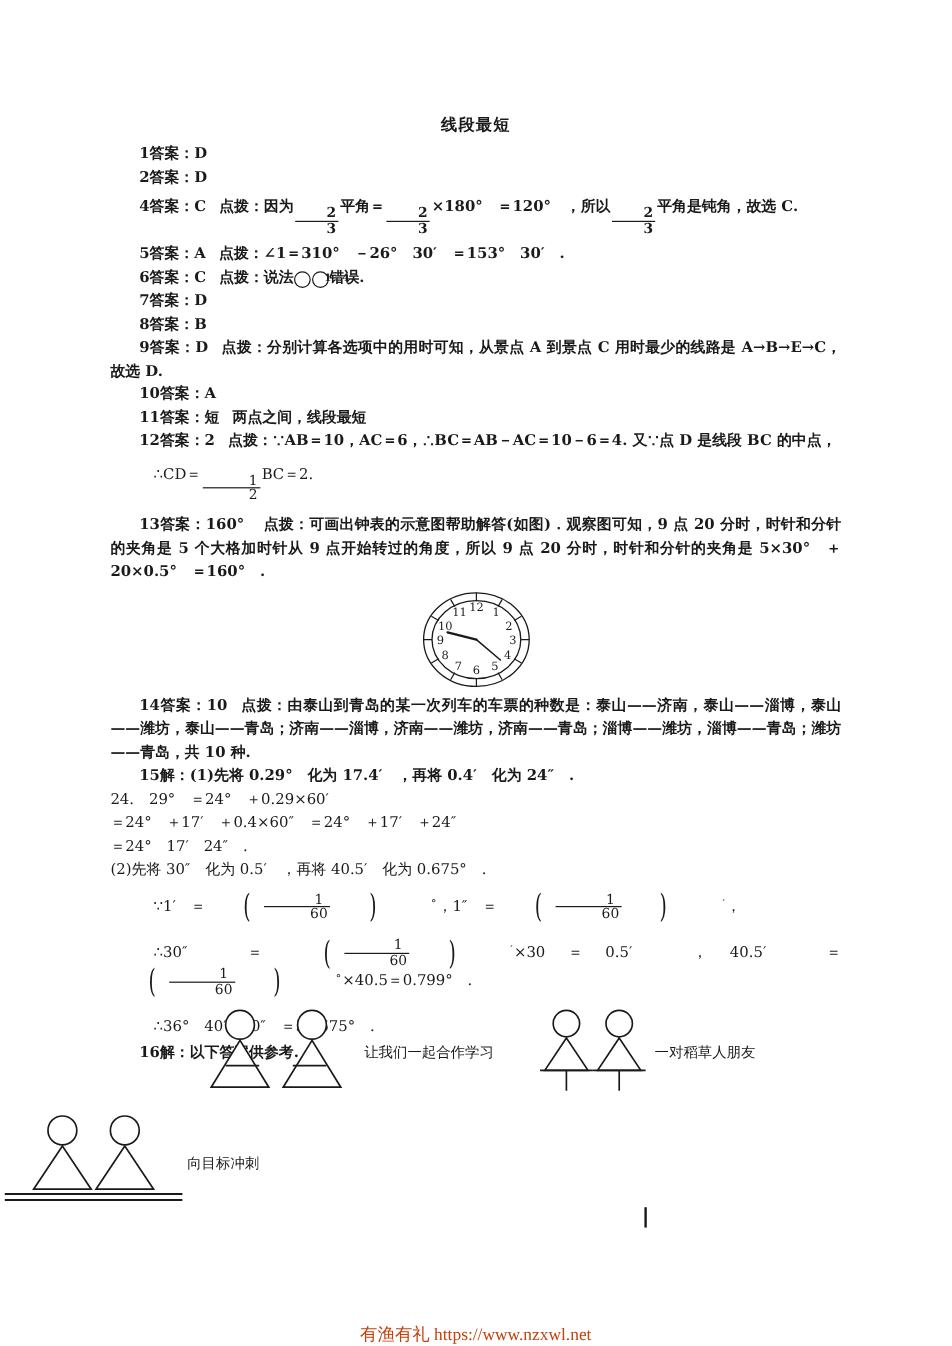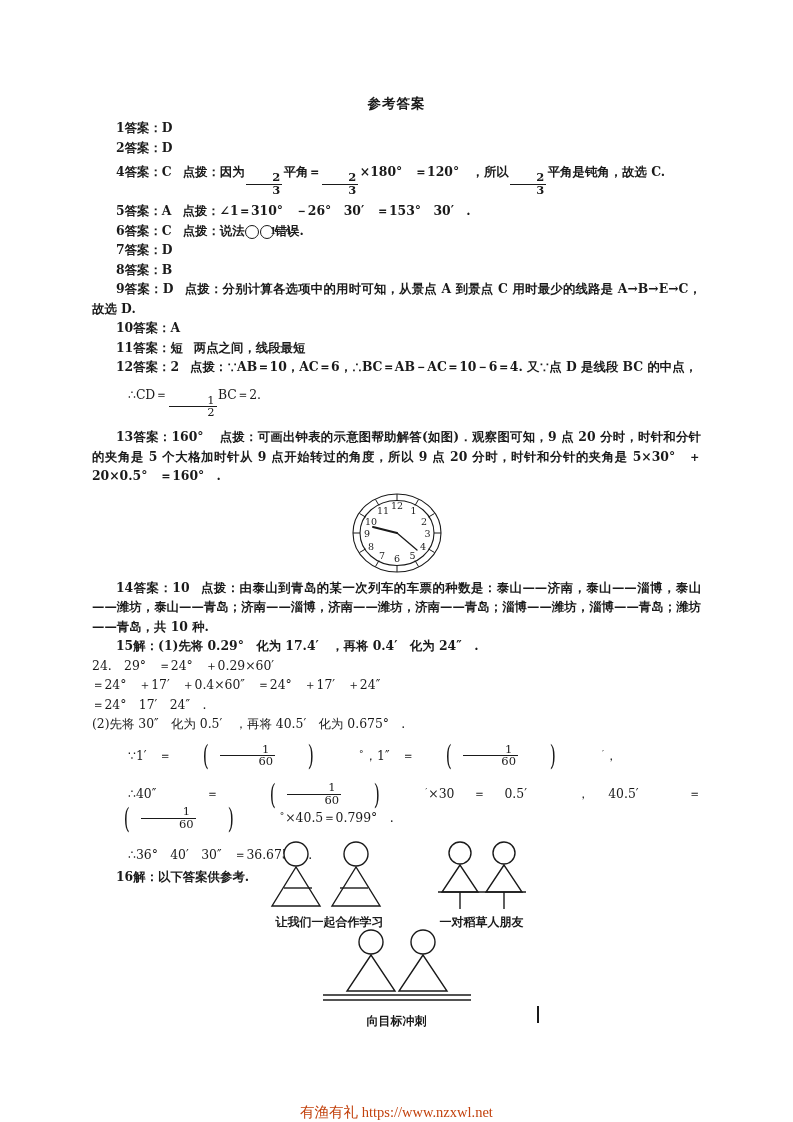--- a/index.html
+++ b/index.html
@@ -112,21 +112,21 @@
     font-size: 12px;
     text-align: center;
     margin-top: 2px;
   }
   .figrow {
     display: flex;
     justify-content: center;
     align-items: flex-end;
     gap: 24px;
   }
-  .figgroup { display: flex; flex-direction: column; align-items: center; font-weight: bold; }
+  .figgroup { display: flex; align-items: center; }
 
   .footer {
     position: absolute;
     left: 0; right: 0;
     bottom: 0;
     text-align: center;
     font-size: 14.5px;
     color: #c2410c;
     font-family: Liberation Serif, serif;
   }
@@ -135,21 +135,21 @@
     width: 2px;
     height: 17px;
     background: #1a1a1a;
   }
 </style>
 </head>
 <body>
 
 <div class="page">
 
-  <div class="doc-title">参考答案</div>
+  <div class="doc-title">线段最短</div>
 
   <div class="body-col">
 
     <p class="line indent">
       <span>1</span><span>答案：</span><span>D</span>
     </p>
 
     <p class="line indent">
       <span>2</span><span>答案：</span><span>D</span>
     </p>
@@ -239,21 +239,21 @@
           <span class="frac" style="vertical-align:0;">
             <span class="num">1</span>
             <span class="den">60</span>
           </span>
           <span class="paren">)</span>
           <span class="sup">′</span>
         </span><span>，</span>
     </p>
 
     <p class="line math" style="margin-top:14px; text-indent:36px;">
-      <span>∴40″　＝</span><span class="pfrac">
+      <span>∴30″　＝</span><span class="pfrac">
           <span class="paren">(</span>
           <span class="frac" style="vertical-align:0;">
             <span class="num">1</span>
             <span class="den">60</span>
           </span>
           <span class="paren">)</span>
           <span class="sup">′</span>
         </span><span>×30＝0.5′　，40.5′　＝</span><span class="pfrac">
           <span class="paren">(</span>
           <span class="frac" style="vertical-align:0;">

